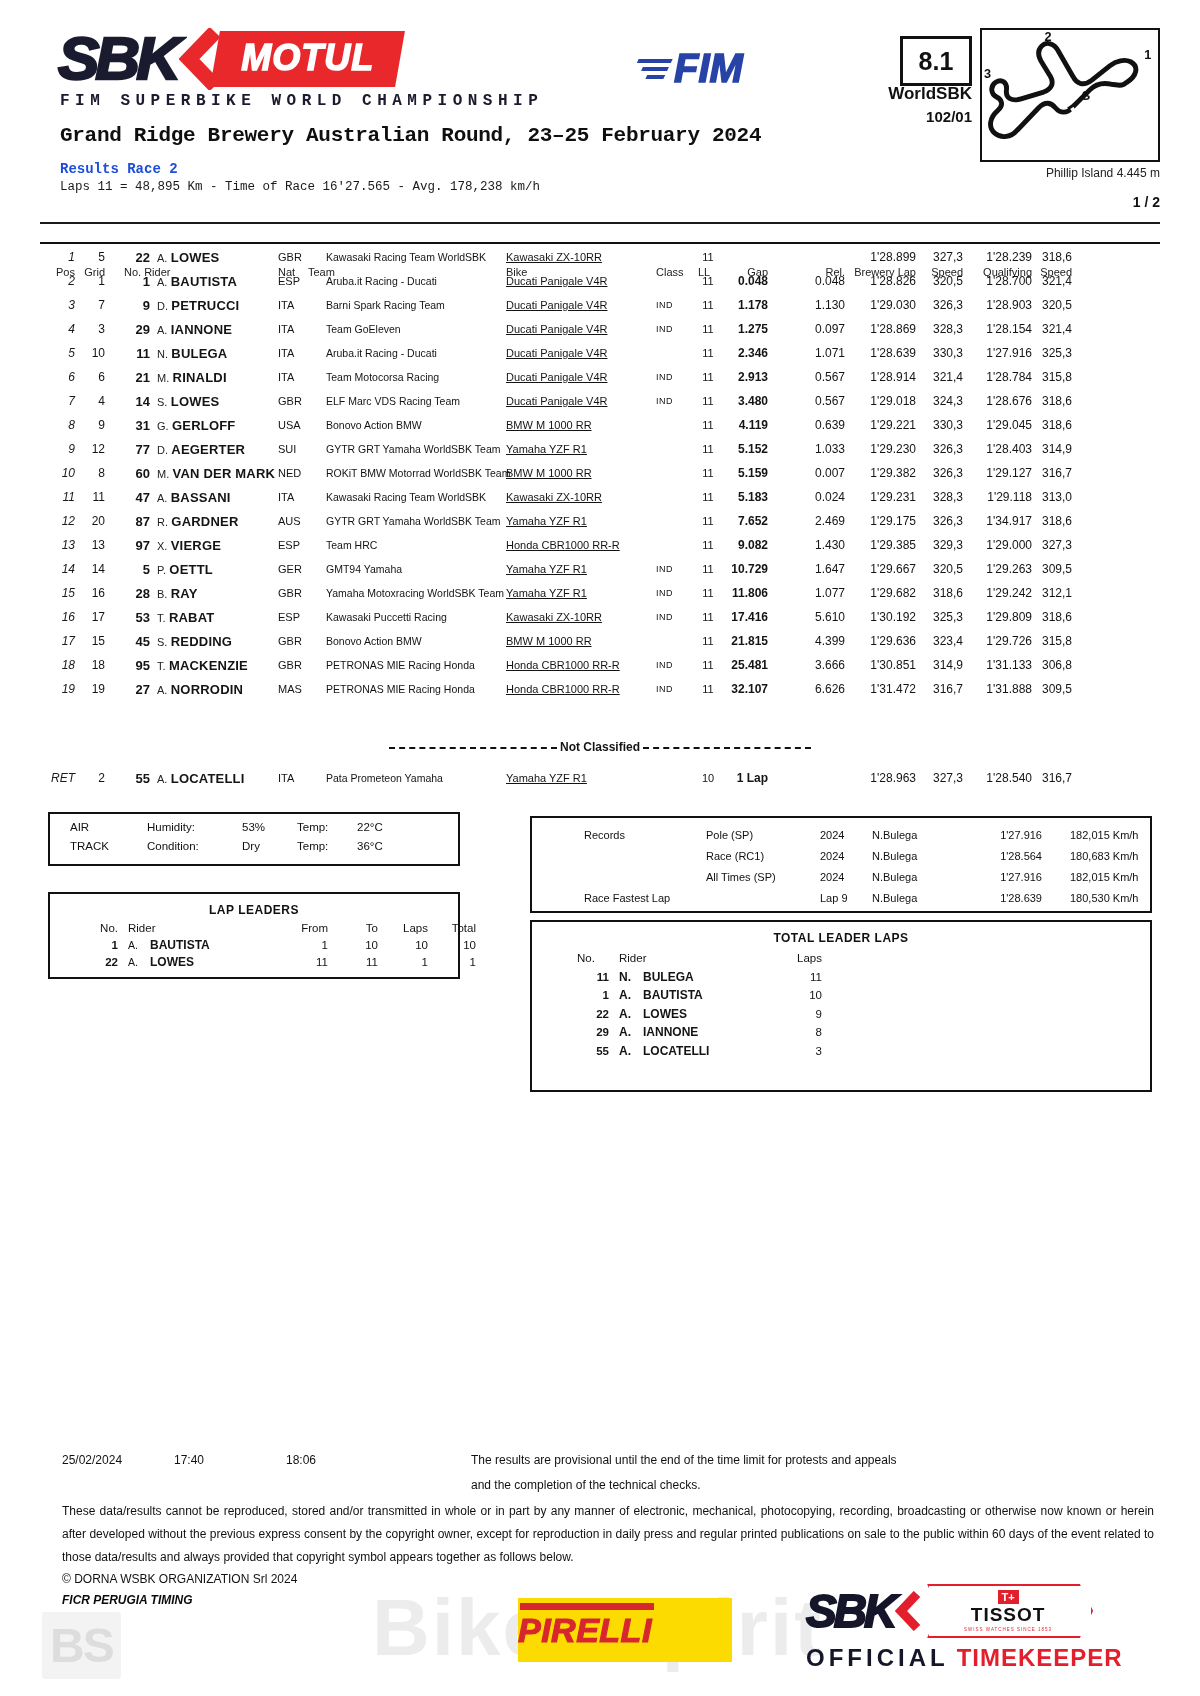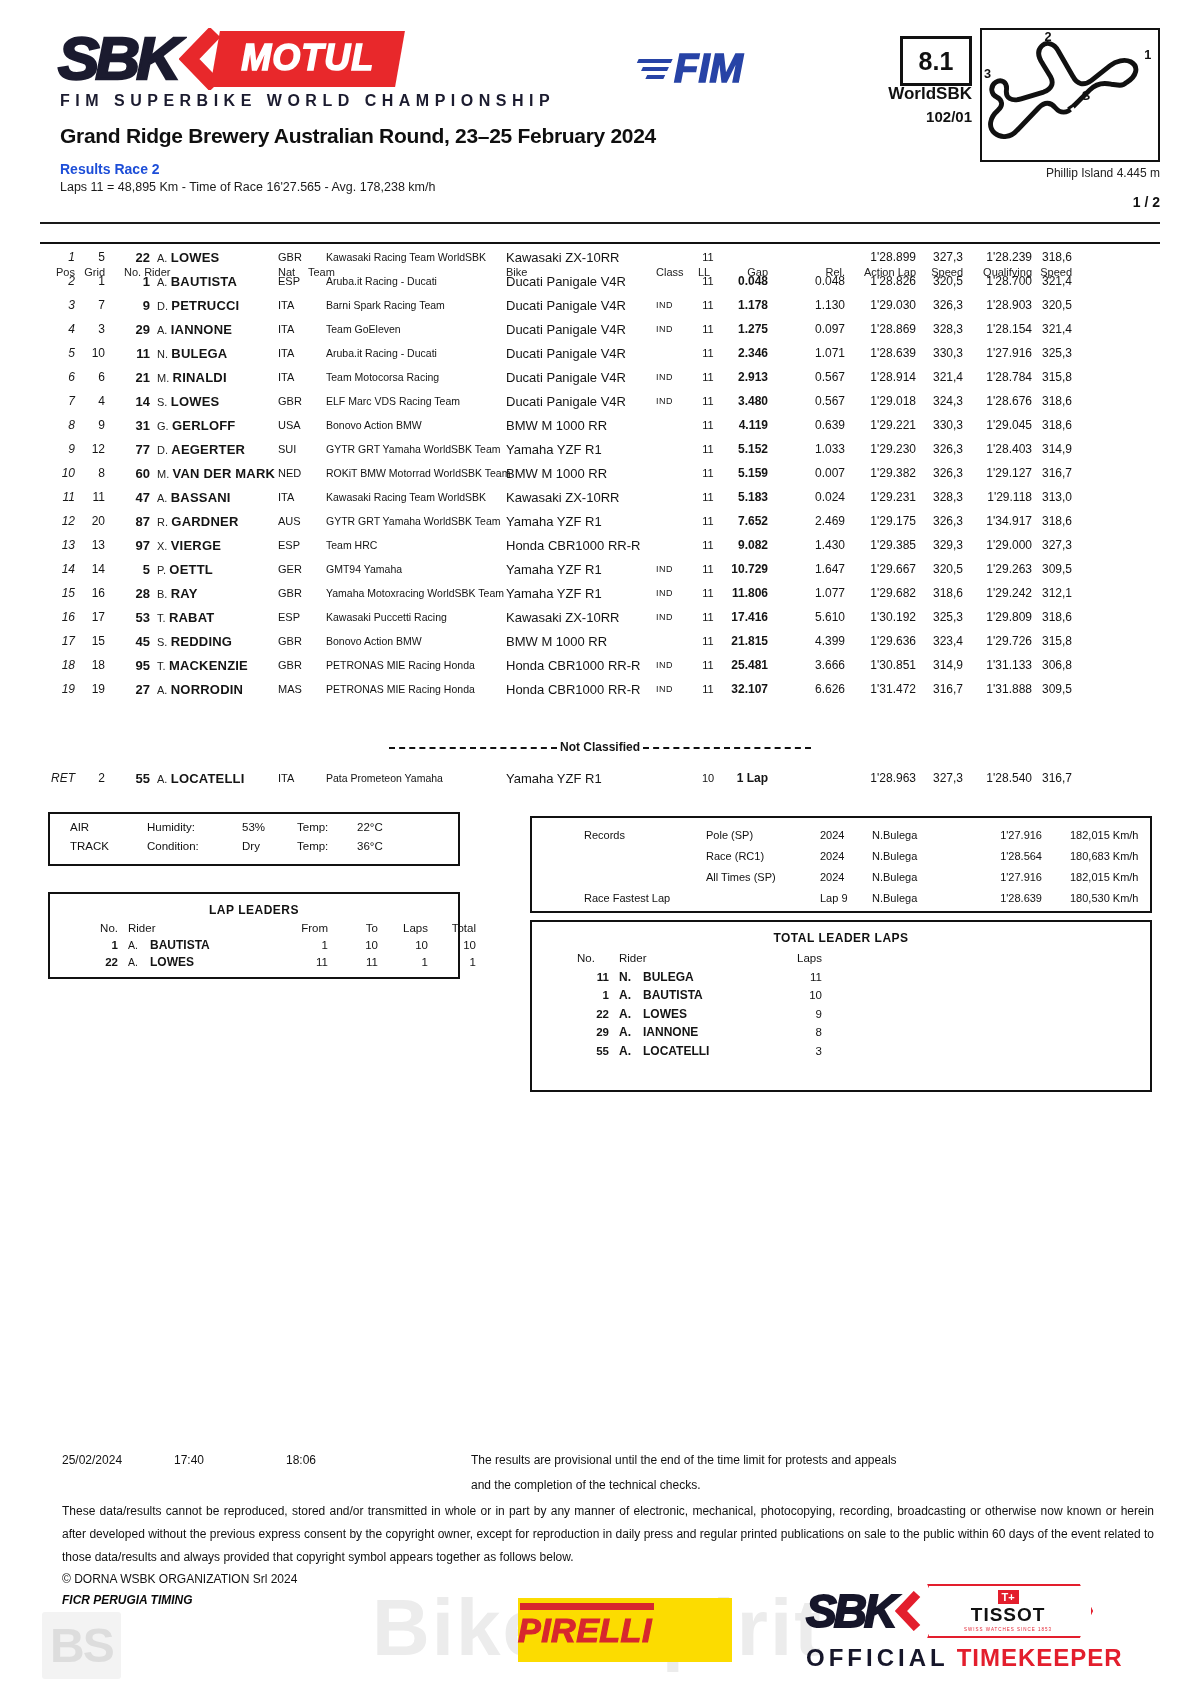--- a/index.html
+++ b/index.html
@@ -2,21 +2,21 @@
 <html><head>
 <meta charset="utf-8">
 <style>
   * { margin:0; padding:0; box-sizing:border-box; }
   html,body { background:#fff; }
   .page {
     position:relative; width:1200px; height:1696px; background:#fff;
     font-family:"Liberation Sans", sans-serif; color:#141414; overflow:hidden;
   }
   .abs { position:absolute; }
-  .nowrap { white-space:nowrap; }
+  .nowrap { white-space:nowrap;font-family:Liberation Mono, monospace; }
 
   
   .sbk-row { left:58px; top:28px; display:flex; align-items:center; }
   .sbk-word {
     font-style:italic; font-weight:900; font-size:62px; line-height:60px;
     color:#1b1b2f; letter-spacing:-4px; -webkit-text-stroke:2.5px #1b1b2f;
     transform:scaleY(.96);
   }
   .chevron-svg { margin-left:2px; margin-right:-8px; }
   .motul-box {
@@ -73,21 +73,21 @@
   .trow { height:24px; font-size:12px; }
   .c { white-space:nowrap; }
   .c-pos { text-align:right; padding-right:5px; font-style:italic; font-size:12px; color:#1a1a1a; }
   .c-grid { text-align:right; padding-right:5px; }
   .c-no { text-align:right; font-weight:800; font-size:13px; }
   .c-rider { padding-left:7px; }
   .c-rider .ini { font-size:11px; color:#222; }
   .c-rider .sn { font-weight:800; font-size:13px; letter-spacing:0.2px; }
   .c-nat { font-size:11px; }
   .c-team { font-size:10.5px;margin-left:18px; }
-  .c-bike { font-size:13px; }
+  .c-bike { font-size:11px;text-decoration:underline; }
   .c-class { font-size:9px; letter-spacing:0.5px; }
   .c-ll { text-align:center; font-size:11px; }
   .c-gap { text-align:right; padding-right:8px; font-weight:800; }
   .c-rel { text-align:right; padding-right:8px; }
   .c-flap,.c-fspd,.c-qual { text-align:right; padding-right:8px; }
   .c-qspd { text-align:right; padding-right:4px; }
 
   .nc-sep { left:40px; top:740px; width:1120px; display:flex; align-items:center; justify-content:center; }
   .nc-sep .dash { width:168px; border-top:2.5px dashed #111; margin-top:1px; }
   .nc-sep .lbl { font-size:12px; font-weight:800; margin:0 3px; }
@@ -199,21 +199,21 @@
     <div class="h h-pos">Pos</div>
     <div class="h h-grid">Grid</div>
     <div class="h h-norider">No. Rider</div>
     <div class="h h-nat">Nat</div>
     <div class="h h-team">Team</div>
     <div class="h h-bike">Bike</div>
     <div class="h h-class">Class</div>
     <div class="h h-ll">LL</div>
     <div class="h h-gap">Gap</div>
     <div class="h h-rel">Rel.</div>
-    <div class="h h-flap">Action Lap</div>
+    <div class="h h-flap">Brewery Lap</div>
     <div class="h h-fspd">Speed</div>
     <div class="h h-qual">Qualifying</div>
     <div class="h h-qspd">Speed</div>
     <div></div>
   </div>
 
   <div class="abs tbody">
 
       <div class="trow rgrid">
         <div class="c c-pos">1</div>

